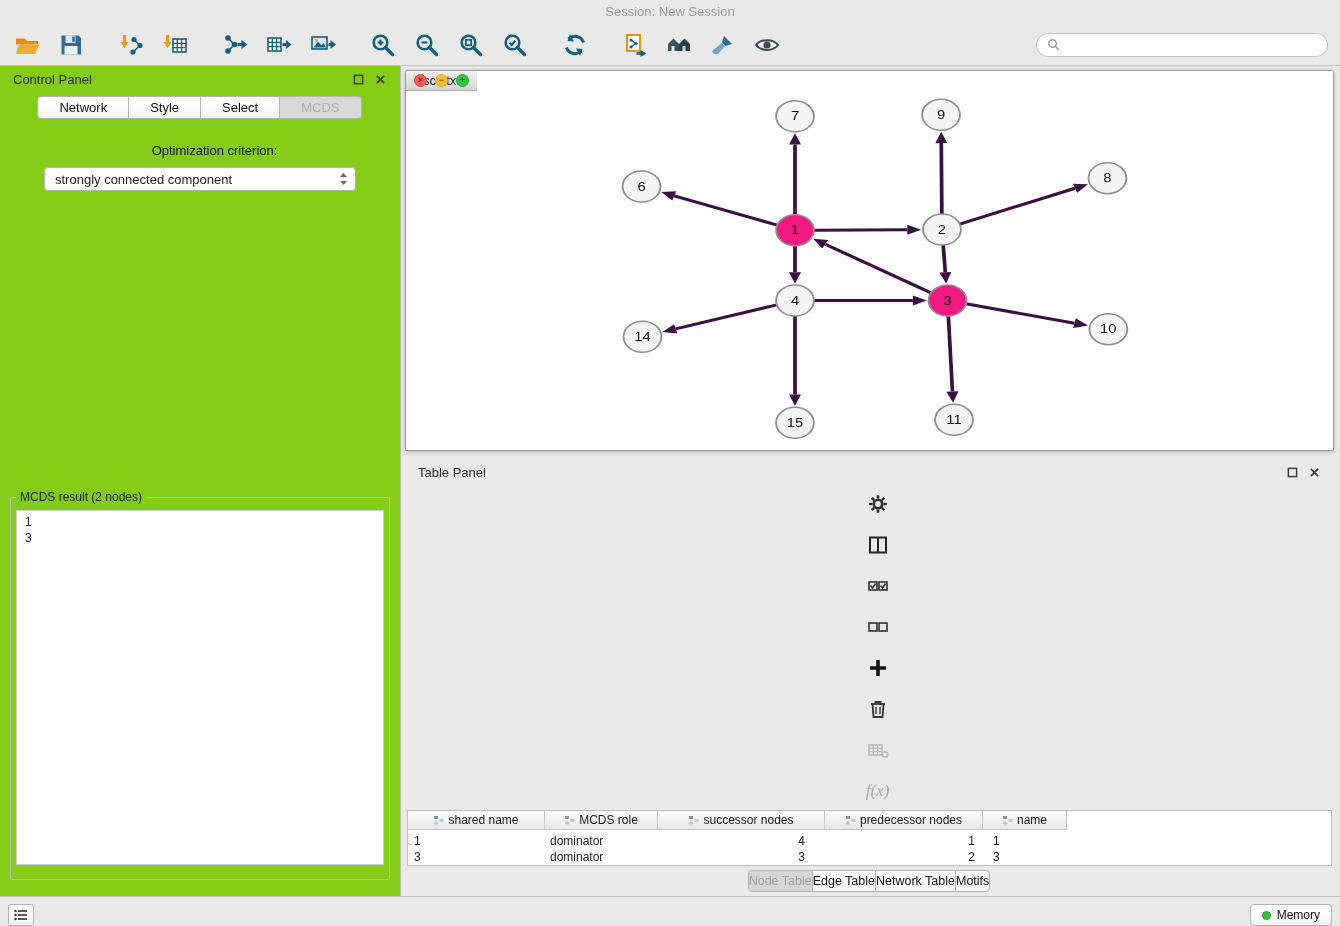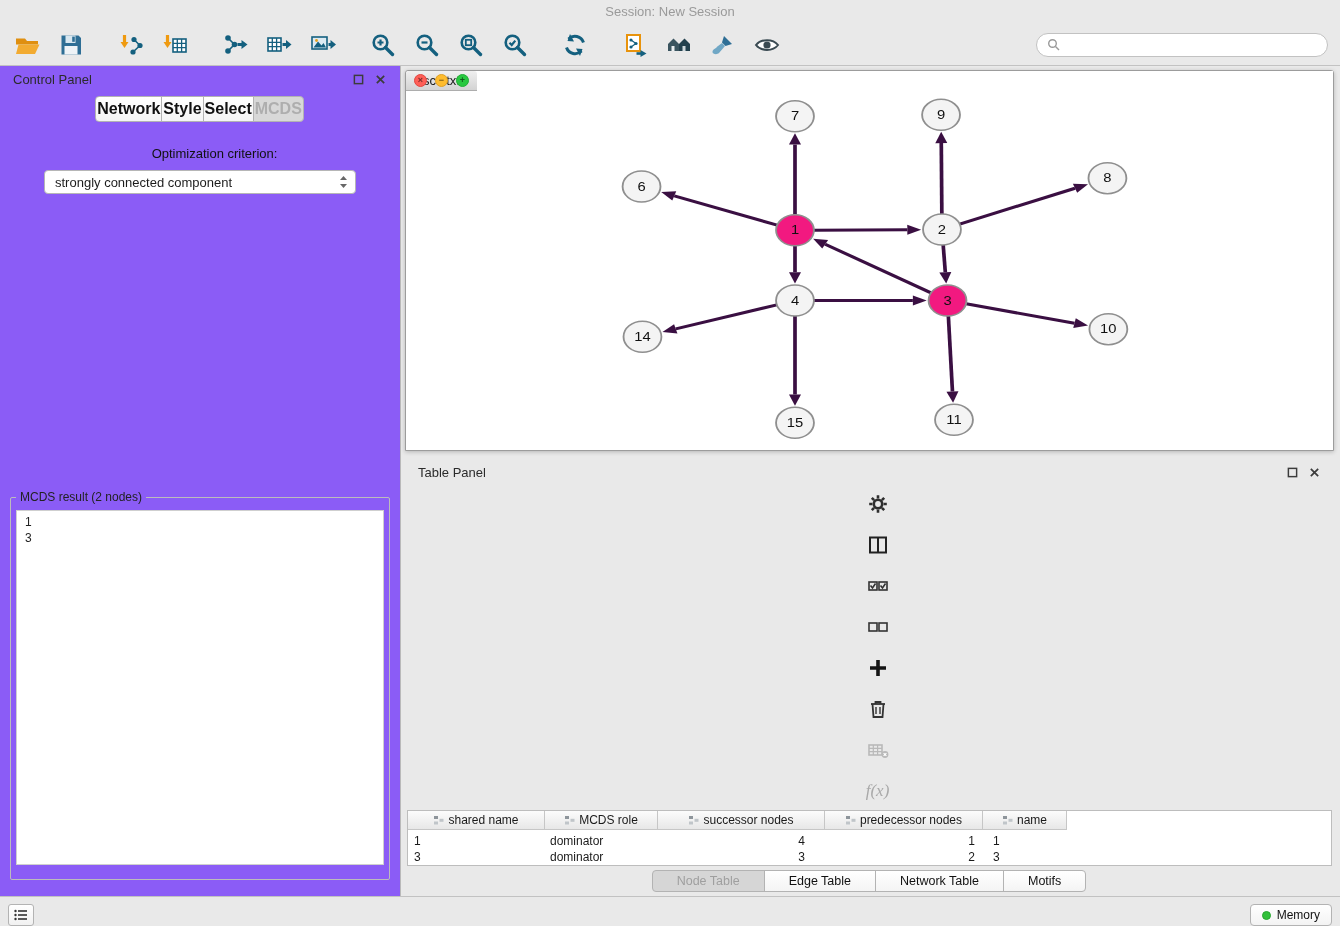--- a/index.html
+++ b/index.html
@@ -11,31 +11,31 @@
   .titlebar { height:24px; line-height:24px; text-align:center; font-size:13px; color:#9a9a9a; background:#e9e9e9; }
   .toolbar { height:42px; background:#e9e9e9; border-bottom:1px solid #c2c2c2; display:flex; align-items:center; padding:0 12px; }
   .tgroups { display:flex; align-items:center; }
   .tgroup { display:flex; align-items:center; gap:14px; margin-right:30px; }
   .tbtn { width:30px; height:30px; border:none; background:transparent; display:flex; align-items:center; justify-content:center; padding:0; }
   .searchbox { margin-left:auto; width:292px; height:24px; background:#fff; border:1px solid #c2c2c2; border-radius:12px; display:flex; align-items:center; padding:0 10px; gap:6px; }
   .searchbox input { border:none; outline:none; flex:1; font-size:12px; background:transparent; font-family:"Liberation Sans",sans-serif; }
 
   
   .main { display:flex; height:830px; }
-  .control-panel { width:401px; border-right:1px solid #b9b9b9; position:relative; background:#8b5cf6; }
+  .control-panel { width:401px; border-right:1px solid #b9b9b9; position:relative; background:#84cc16; }
   .right-col { flex:1; display:flex; flex-direction:column; padding:4px 6px 0 4px; background:#e9e9e9; }
 
   
   .panel-header { display:flex; align-items:center; height:26px; padding:0 13px; font-size:13px; color:#2b2b2b; }
   .win-icons { margin-left:auto; display:flex; gap:9px; align-items:center; }
   .wbtn { display:inline-flex; width:13px; height:13px; align-items:center; justify-content:center; }
 
   
   .cp-tabs { display:flex; justify-content:center; margin-top:4px; }
-  .cp-tab { background:linear-gradient(#ffffff,#f4f4f4); border:1px solid #b3b3b3; padding:3px 1px; font-size:16px; margin-left:-1px; color:#111;font-weight:bold; }
+  .cp-tab { background:linear-gradient(#ffffff,#f4f4f4); border:1px solid #b3b3b3; padding:3px 21px; font-size:13px; margin-left:-1px; color:#111; }
   .cp-tab:first-child { border-radius:4px 0 0 4px; }
   .cp-tab:last-child { border-radius:0 4px 4px 0; }
   .cp-tab.selected { background:#d8d8d8; color:#aeaeae; }
   .opt-label { text-align:center; font-size:13px; margin-top:24px; color:#111;padding-left:29px; }
   .dropdown { margin:9px auto 0; width:312px; height:24px; background:#fff; border:1px solid #b6b6b6; border-radius:4px; display:flex; align-items:center; padding:0 7px 0 10px; font-size:13px; }
   .dd-arrows { margin-left:auto; flex:none; }
   .btn-row { display:flex; justify-content:center; gap:15px; margin-top:14px; }
   .btn { background:linear-gradient(#ffffff,#f3f3f3); border:1px solid #b3b3b3; border-radius:4px; font-size:13px; padding:3px 15px; font-family:"Liberation Sans",sans-serif; color:#111; }
   .result-box { position:absolute; left:10px; right:10px; top:424px; height:390px; border:1px solid #bcbcbc; border-radius:2px; font-size:12px; color:#222; }
   .result-box legend { font-size:12px; padding:0 4px; margin-left:5px; color:#222; }
@@ -63,21 +63,21 @@
   .tp-toolbar { display:flex; align-items:center; gap:17px; padding:7px 0 7px 16px;flex-direction:column; }
   .tp-tool { width:24px; height:24px; border:none; background:transparent; display:flex; align-items:center; justify-content:center; padding:0; }
   .fx { font-family:"Liberation Serif", serif; font-style:italic; color:#a9a9a9; font-size:17px; }
   .tp-body { flex:1; background:#fff; border:1px solid #bdbdbd; margin:0 2px; overflow:hidden; }
   .thead { display:flex; height:19px; }
   .th { display:flex; align-items:center; justify-content:center; gap:4px; font-size:12px; color:#1a1a1a; background:linear-gradient(#fcfcfc,#e7e7e7); border-right:1px solid #c6c6c6; border-bottom:1px solid #c6c6c6; flex:none; }
   .tr { display:flex; height:16px; align-items:center; font-size:12px; color:#1a1a1a; }
   .tr:first-child { margin-top:3px; }
   .td { flex:none; overflow:hidden; white-space:nowrap; }
   .tp-tabs { height:30px; display:flex; justify-content:center; align-items:center; }
-  .tp-tab { background:linear-gradient(#ffffff,#f4f4f4); border:1px solid #b3b3b3; padding:3px 24px; font-size:12.5px; margin-left:-1px; color:#111; }
+  .tp-tab { background:linear-gradient(#ffffff,#f4f4f4); border:1px solid #b3b3b3; padding:3px 0; font-size:12.5px; margin-left:-1px; color:#111; }
   .tp-tab:first-child { border-radius:4px 0 0 4px; }
   .tp-tab:last-child { border-radius:0 4px 4px 0; }
   .tp-tab.selected { background:#d6d6d6; color:#9f9f9f; }
 
   
   .statusbar { height:30px; border-top:1px solid #c2c2c2; display:flex; align-items:flex-end; padding:0 8px; background:#e9e9e9; }
   .list-btn { width:26px; height:22px; border:1px solid #b3b3b3; border-radius:3px; background:linear-gradient(#ffffff,#f1f1f1); display:flex; align-items:center; justify-content:center; padding:0; }
   .memory-btn { margin-left:auto; display:flex; align-items:center; gap:6px; background:linear-gradient(#ffffff,#f3f3f3); border:1px solid #b3b3b3; border-radius:4px; height:22px; padding:0 11px; font-size:12px; font-family:"Liberation Sans",sans-serif; color:#111; }
   .memdot { width:9px; height:9px; border-radius:50%; background:#31c03a; border:1px solid #27a72f; }
 </style>

